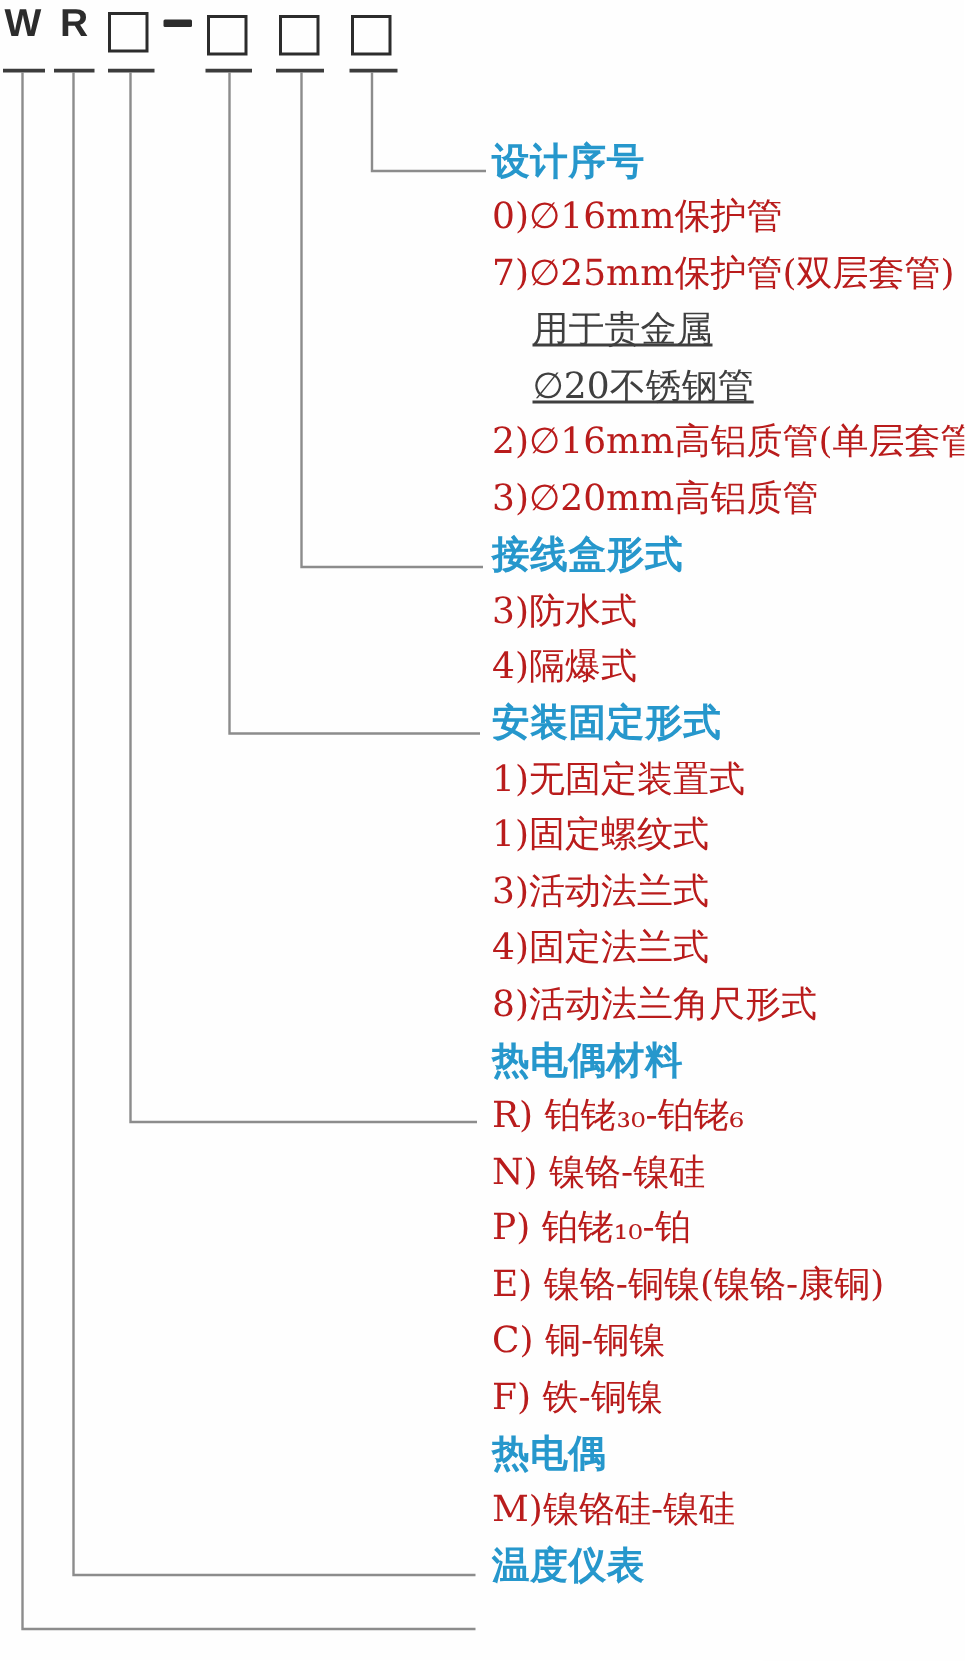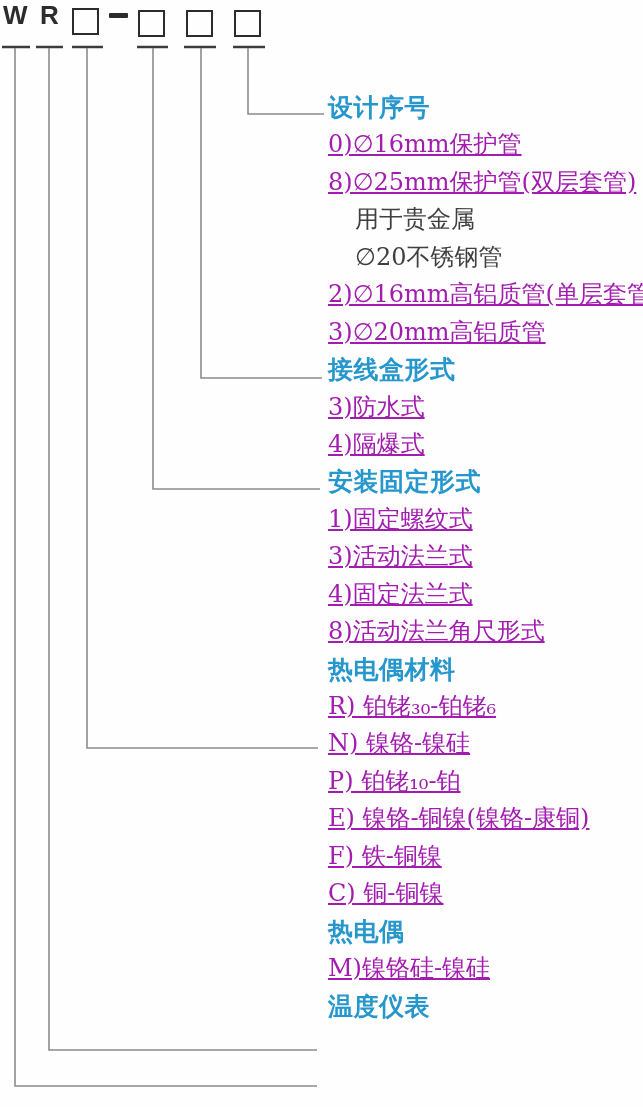--- a/index.html
+++ b/index.html
@@ -41,27 +41,27 @@
     line-height:37.45px;
     white-space:nowrap;
   }
   .heading{
     font:700 25px "Liberation Sans",sans-serif;
     color:var(--blue,#2697cc);
     letter-spacing:0.5px;
   }
   .item{
     font:24px "DejaVu Serif","Liberation Serif",serif;
-    color:#a21caf;
-    text-decoration:underline;
+    color:#b91c1c;
   }
   .item_indent{
     font:24px "DejaVu Serif","Liberation Serif",serif;
     color:#3f3f3f;
     padding-left:27px;
+    text-decoration:underline;
   }
 </style>
 </head>
 <body>
 
 <div id="stage">
 
   <span class="code-letter" style="left:3px;">W</span>
   <span class="code-letter" style="left:40px;">R</span>
   <div class="code-box" style="left:72px;top:8px;"></div>
@@ -87,38 +87,39 @@
       <polyline points="153,48 153,489 320,489"></polyline>
       <polyline points="87,48 87,748 318,748"></polyline>
       <polyline points="49,48 49,1050 317,1050"></polyline>
       <polyline points="15,48 15,1086 317,1086"></polyline>
     </g>
   </svg>
 
   <div id="legend">
       <div class="row heading">设计序号</div>
       <div class="row item">0)∅16mm保护管</div>
-      <div class="row item">8)∅25mm保护管(双层套管)</div>
+      <div class="row item">7)∅25mm保护管(双层套管)</div>
       <div class="row item_indent">用于贵金属</div>
       <div class="row item_indent">∅20不锈钢管</div>
       <div class="row item">2)∅16mm高铝质管(单层套管)</div>
       <div class="row item">3)∅20mm高铝质管</div>
       <div class="row heading">接线盒形式</div>
       <div class="row item">3)防水式</div>
       <div class="row item">4)隔爆式</div>
       <div class="row heading">安装固定形式</div>
+      <div class="row item">1)无固定装置式</div>
       <div class="row item">1)固定螺纹式</div>
       <div class="row item">3)活动法兰式</div>
       <div class="row item">4)固定法兰式</div>
       <div class="row item">8)活动法兰角尺形式</div>
       <div class="row heading">热电偶材料</div>
       <div class="row item">R) 铂铑₃₀-铂铑₆</div>
       <div class="row item">N) 镍铬-镍硅</div>
       <div class="row item">P) 铂铑₁₀-铂</div>
       <div class="row item">E) 镍铬-铜镍(镍铬-康铜)</div>
+      <div class="row item">C) 铜-铜镍</div>
       <div class="row item">F) 铁-铜镍</div>
-      <div class="row item">C) 铜-铜镍</div>
       <div class="row heading">热电偶</div>
       <div class="row item">M)镍铬硅-镍硅</div>
       <div class="row heading">温度仪表</div>
     </div>
 
 </div>
 
 </body></html>

